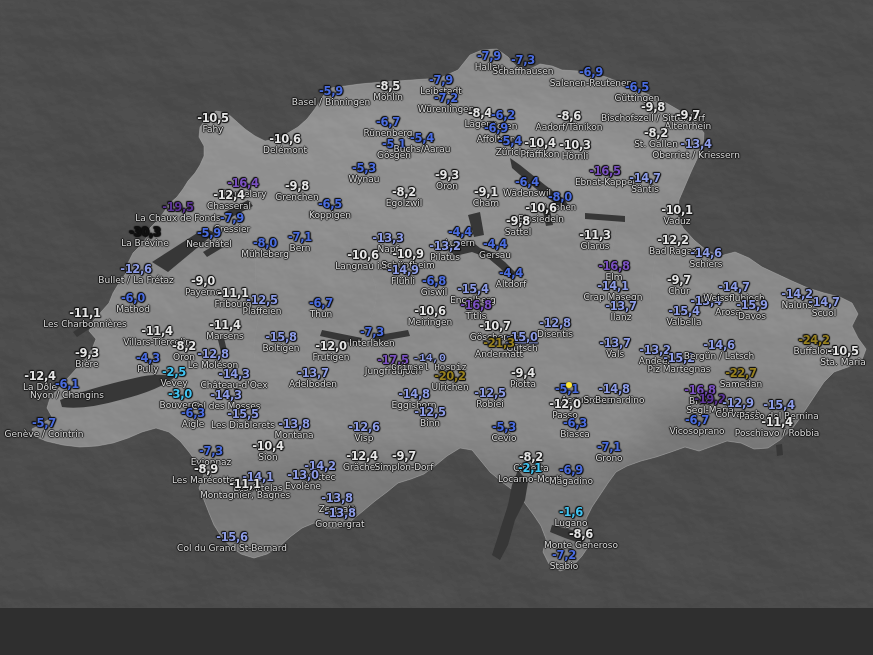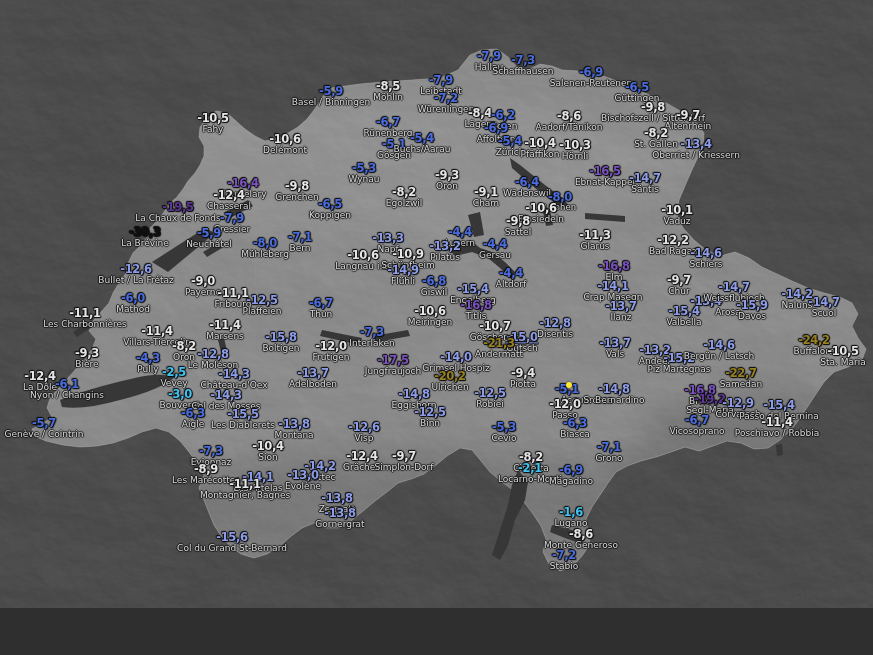--- a/index.html
+++ b/index.html
@@ -587,21 +587,21 @@
           <div class="nm" style="color: rgb(217, 217, 217);">Frutigen</div>
         </div>
         <div class="station" style="left: 313px; top: 377px;">
           <div class="val" style="color: rgb(141, 156, 232);">-13,7</div>
           <div class="nm" style="color: rgb(217, 217, 217);">Adelboden</div>
         </div>
         <div class="station" style="left: 393px; top: 364px;">
           <div class="val" style="color: rgb(122, 80, 192);">-17,5</div>
           <div class="nm" style="color: rgb(217, 217, 217);">Jungfraujoch</div>
         </div>
-        <div class="station" style="left: 456px; top: 361px;">
+        <div class="station" style="left: 429px; top: 361px; font-family: Liberation Mono, monospace;">
           <div class="val" style="color: rgb(141, 156, 232);">-14,0</div>
           <div class="nm" style="color: rgb(217, 217, 217);">Grimsel Hospiz</div>
         </div>
         <div class="station" style="left: 450px; top: 380px;">
           <div class="val" style="color: rgb(151, 128, 31);">-20,2</div>
           <div class="nm" style="color: rgb(217, 217, 217);">Ulrichen</div>
         </div>
         <div class="station" style="left: 414px; top: 398px;">
           <div class="val" style="color: rgb(141, 156, 232);">-14,8</div>
           <div class="nm" style="color: rgb(217, 217, 217);">Eggishorn</div>

